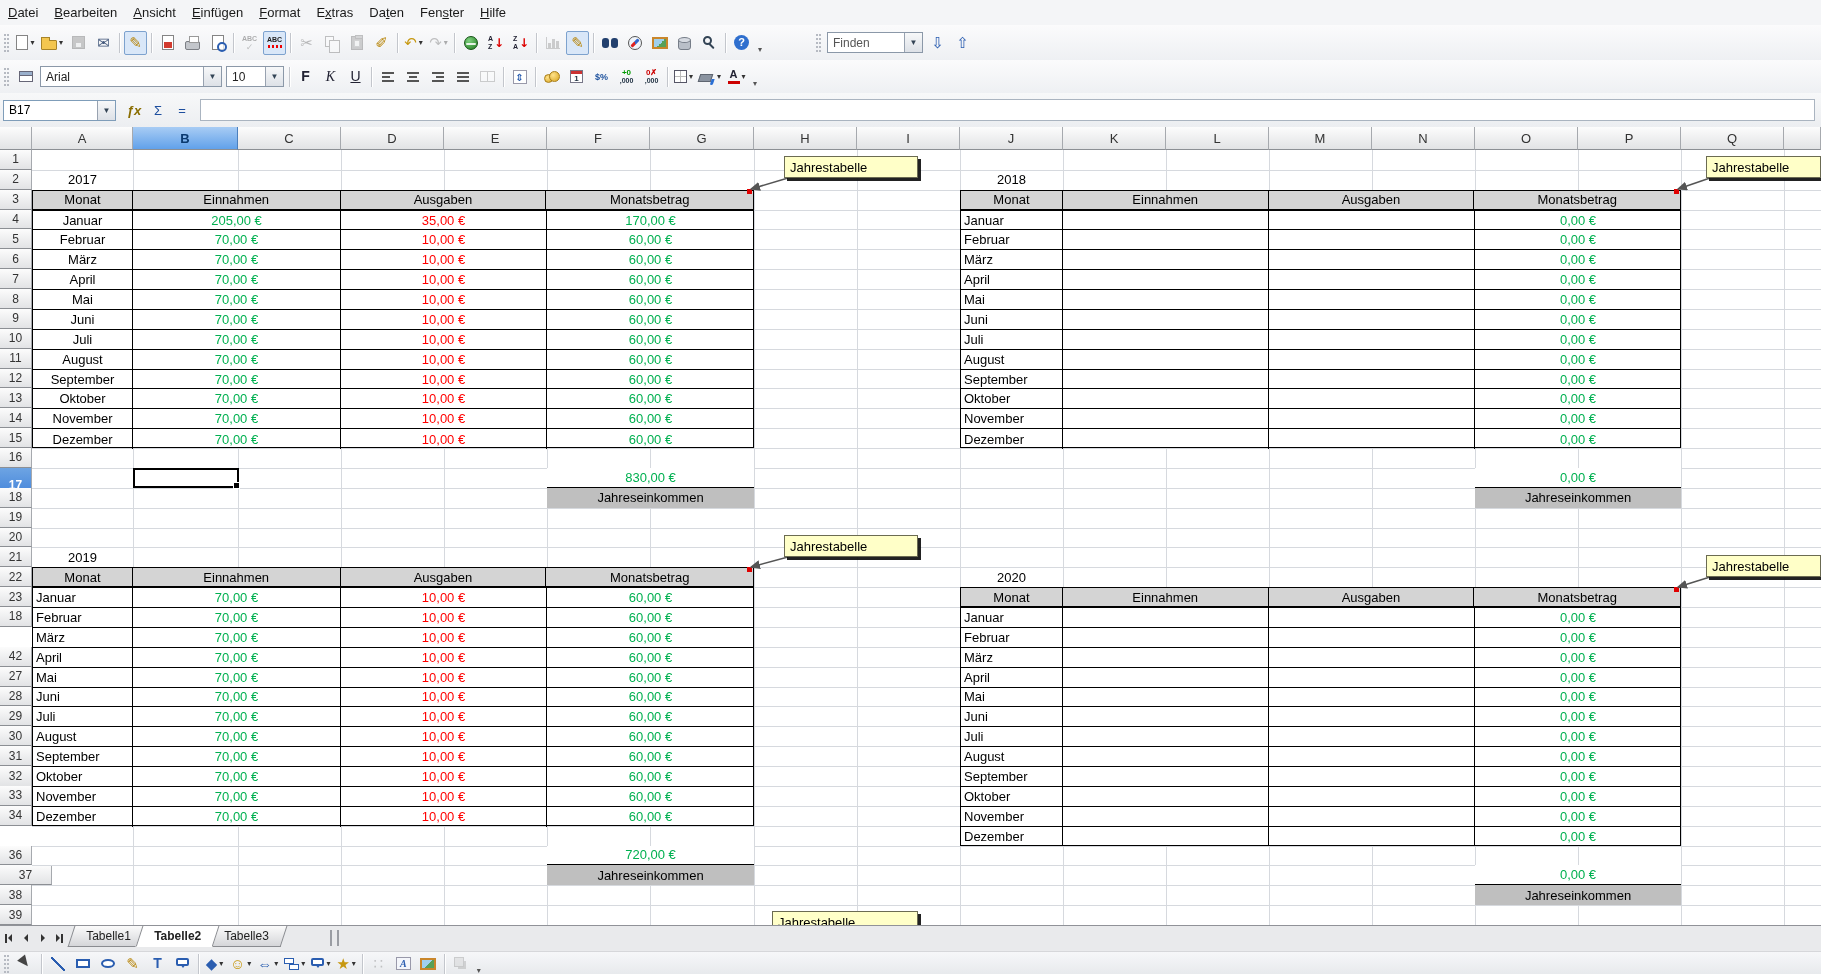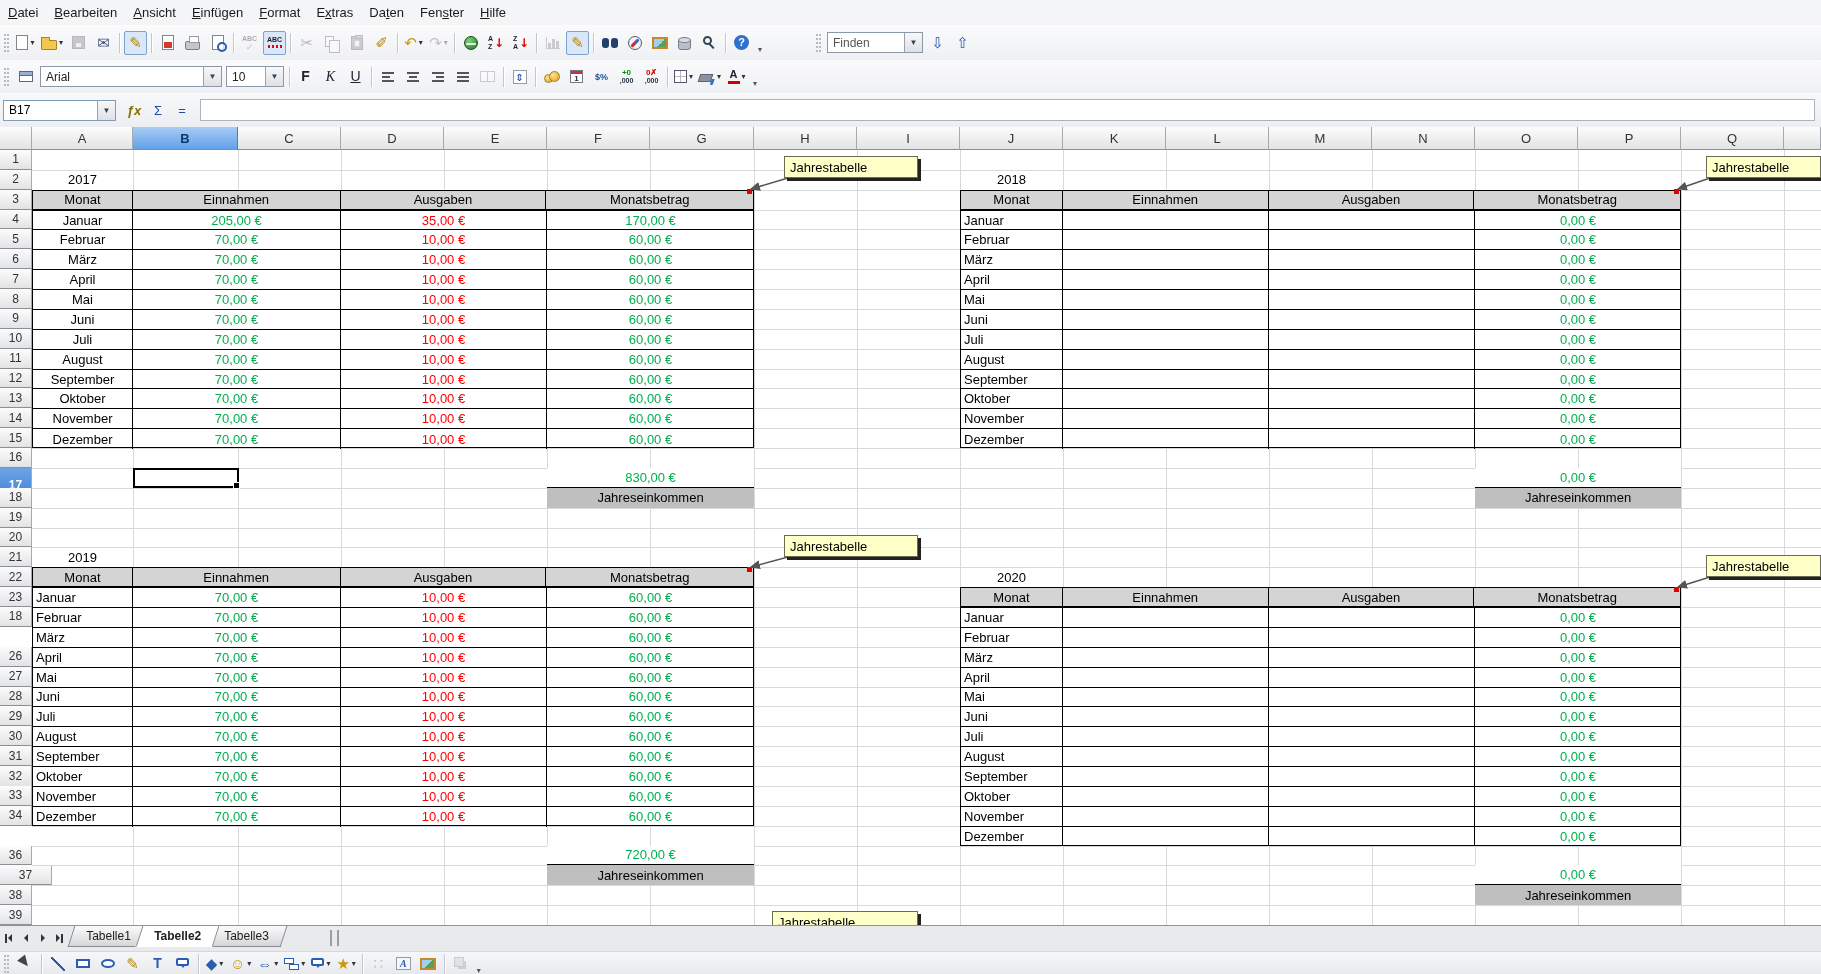--- a/index.html
+++ b/index.html
@@ -401,21 +401,21 @@
       <div class="rowhead" style="left: 0px; top: 321.077px; width: 32px; height: 19.8718px;">16</div>
       <div class="rowhead sel" style="left: 0px; top: 340.949px; width: 32px; height: 35px;">17</div>
       <div class="rowhead" style="left: 0px; top: 360.821px; width: 32px; height: 19.8718px;">18</div>
       <div class="rowhead" style="left: 0px; top: 380.692px; width: 32px; height: 19.8718px;">19</div>
       <div class="rowhead" style="left: 0px; top: 400.564px; width: 32px; height: 19.8718px;">20</div>
       <div class="rowhead" style="left: 0px; top: 420.436px; width: 32px; height: 19.8718px;">21</div>
       <div class="rowhead" style="left: 0px; top: 440.308px; width: 32px; height: 19.8718px;">22</div>
       <div class="rowhead" style="left: 0px; top: 460.179px; width: 32px; height: 19.8718px;">23</div>
       <div class="rowhead" style="left: 0px; top: 480.051px; width: 32px; height: 19.8718px;">18</div>
       <div class="rowhead" style="left: 0px; top: 499.923px; width: 32px; height: 19.8718px; margin-top: 30px;">25</div>
-      <div class="rowhead" style="left: 0px; top: 519.795px; width: 32px; height: 19.8718px;">26</div>
+      <div class="rowhead" style="left: 0px; top: 519.795px; width: 32px; height: 19.8718px;">42</div>
       <div class="rowhead" style="left: 0px; top: 539.667px; width: 32px; height: 19.8718px;">27</div>
       <div class="rowhead" style="left: 0px; top: 559.538px; width: 32px; height: 19.8718px;">28</div>
       <div class="rowhead" style="left: 0px; top: 579.41px; width: 32px; height: 19.8718px;">29</div>
       <div class="rowhead" style="left: 0px; top: 599.282px; width: 32px; height: 19.8718px;">30</div>
       <div class="rowhead" style="left: 0px; top: 619.154px; width: 32px; height: 19.8718px;">31</div>
       <div class="rowhead" style="left: 0px; top: 639.026px; width: 32px; height: 21px;">32</div>
       <div class="rowhead" style="left: 0px; top: 658.897px; width: 32px; height: 19.8718px;">33</div>
       <div class="rowhead" style="left: 0px; top: 678.769px; width: 32px; height: 19.8718px;">34</div>
       <div class="rowhead" style="left: 0px; top: 739px; width: 32px; height: 35px;">35</div>
       <div class="rowhead" style="left: 0px; top: 718.513px; width: 32px; height: 19.8718px;">36</div>

